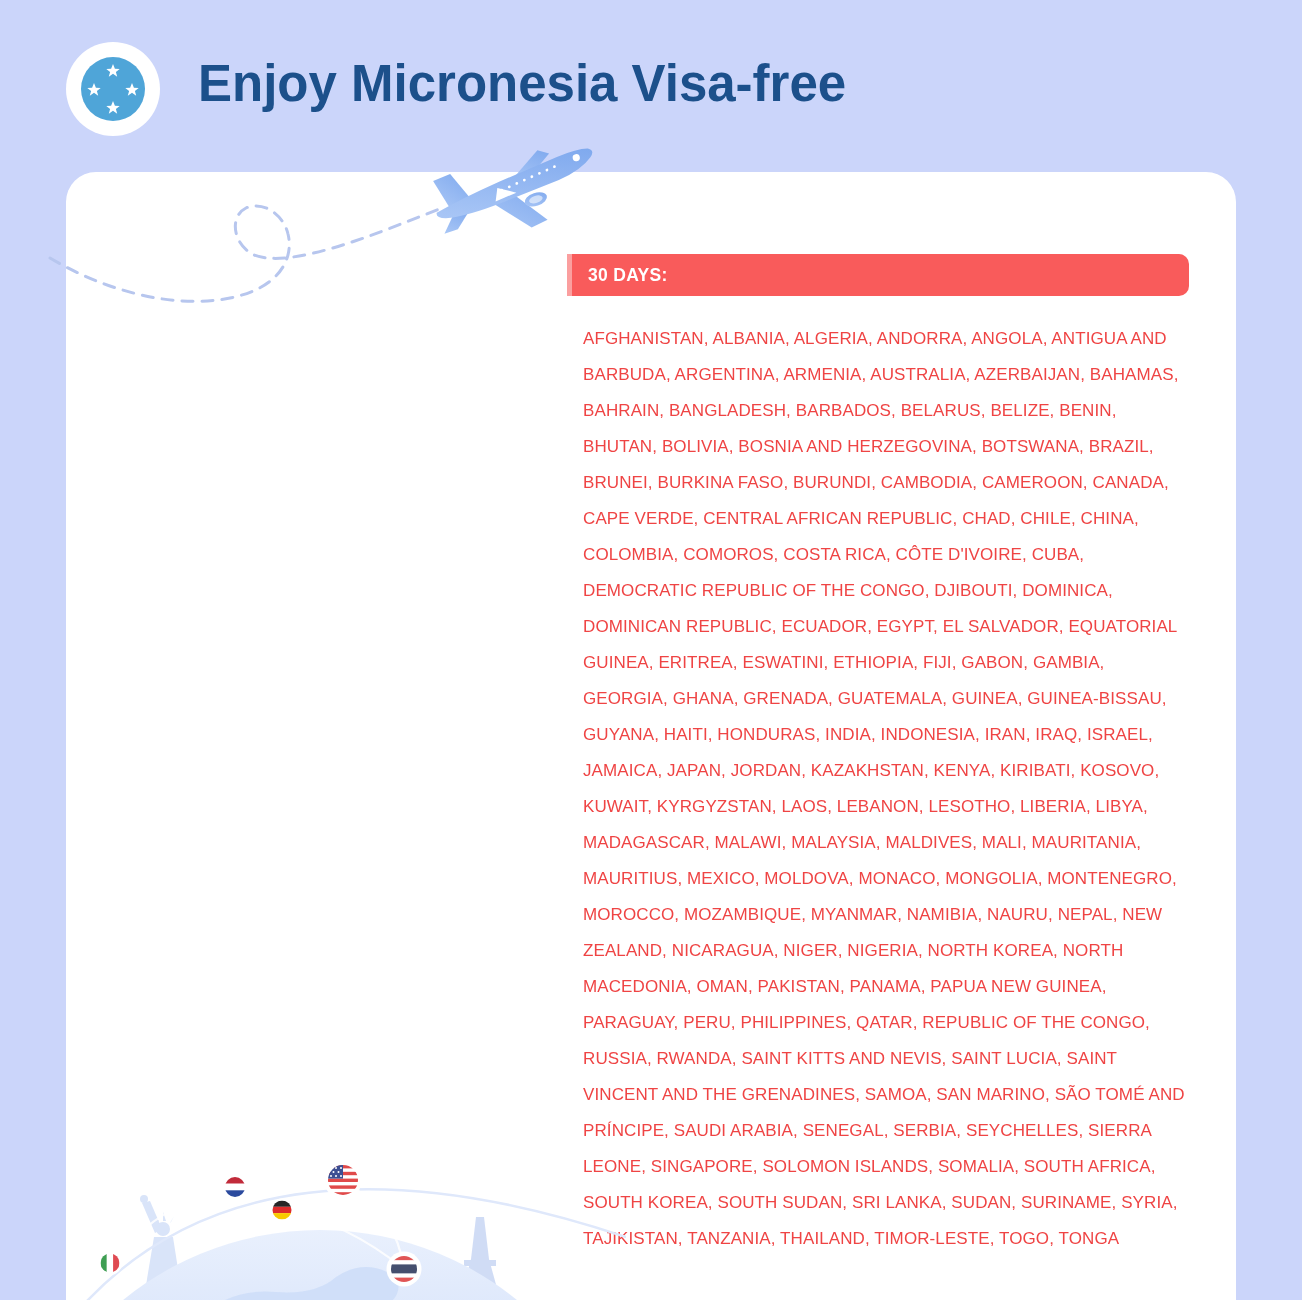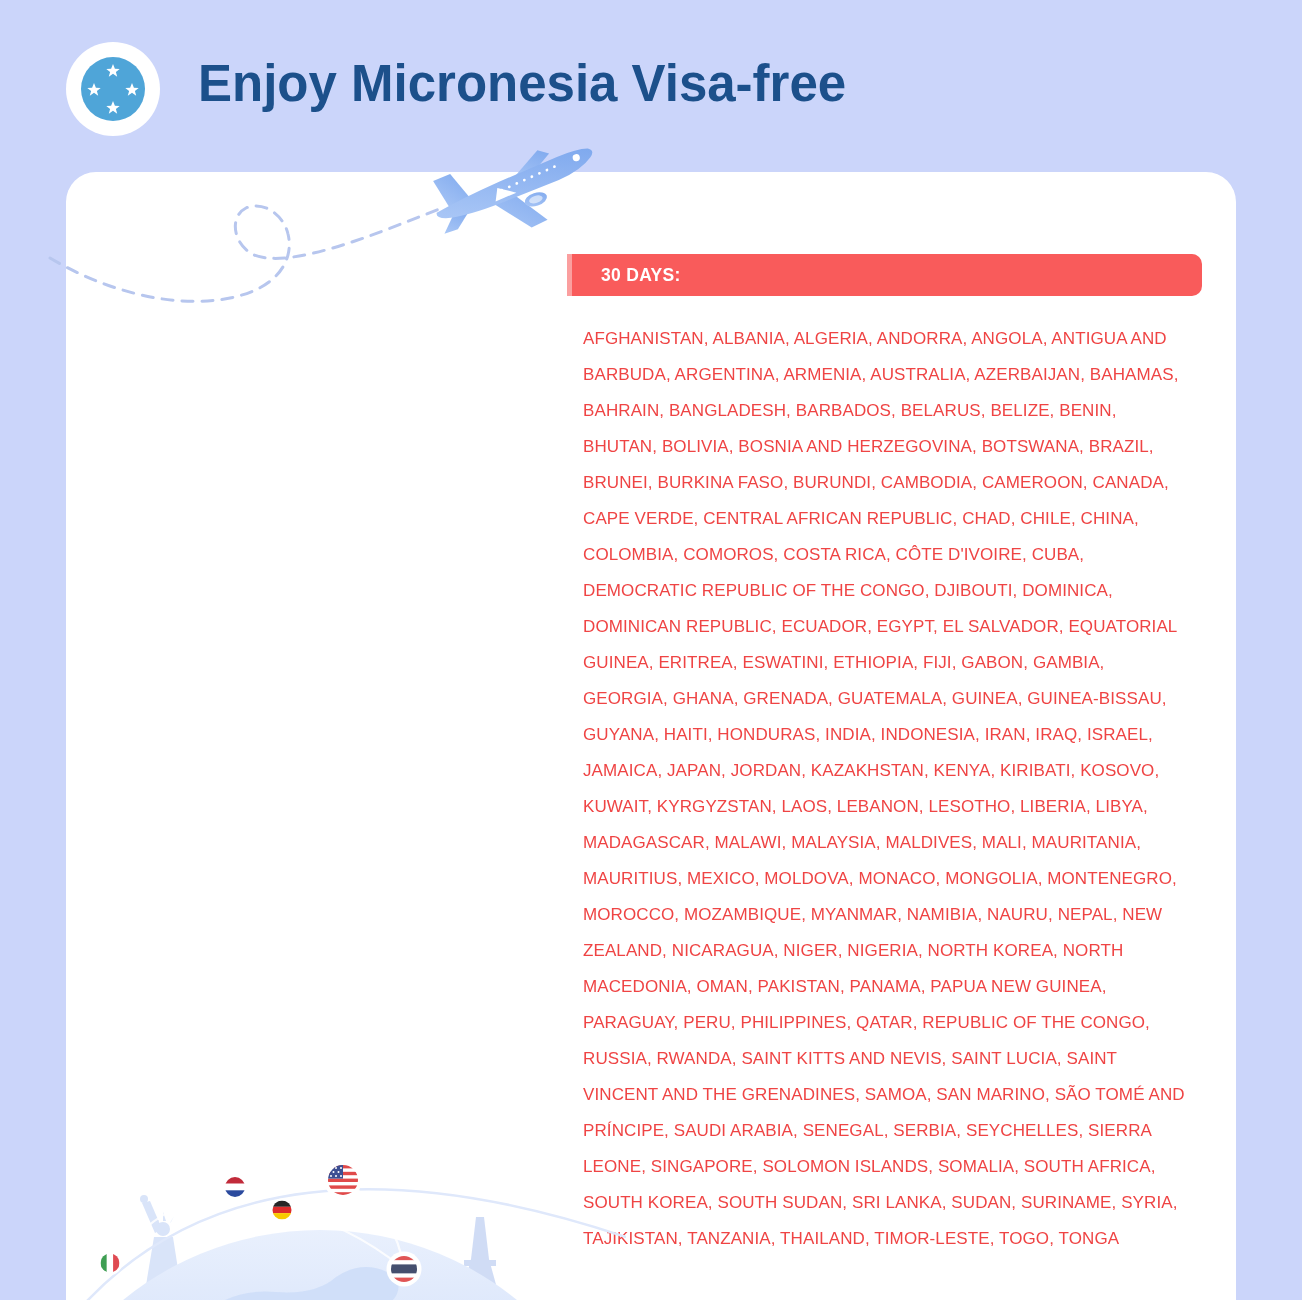--- a/index.html
+++ b/index.html
@@ -22,21 +22,21 @@
   .card{
     position:absolute;left:66px;top:172px;width:1170px;height:1128px;
     background:#ffffff;border-radius:30px 30px 0 0;overflow:hidden;z-index:1;
   }
   
   .trail-plane{position:absolute;left:40px;top:136px;width:580px;height:215px;z-index:5;pointer-events:none;}
   
   .banner{
     position:absolute;left:501px;top:82px;width:601px;height:42px;
     background:#f95b5b;border-left:5px solid #fb9f9f;border-radius:0 10px 10px 0;
-    display:flex;align-items:center;padding-left:29px;box-sizing:content-box;
+    display:flex;align-items:center;padding-left:16px;box-sizing:content-box;
   }
   .banner-label{color:#ffffff;font-weight:bold;font-size:17.5px;letter-spacing:.3px;}
   
   .countries{
     position:absolute;left:517px;top:132px;width:608px;
     font-size:17px;line-height:36px;color:#ef4444;letter-spacing:.1px;
   }
   
   .globe-scene{position:absolute;left:0px;top:955px;width:560px;height:350px;pointer-events:none;}
 </style>

